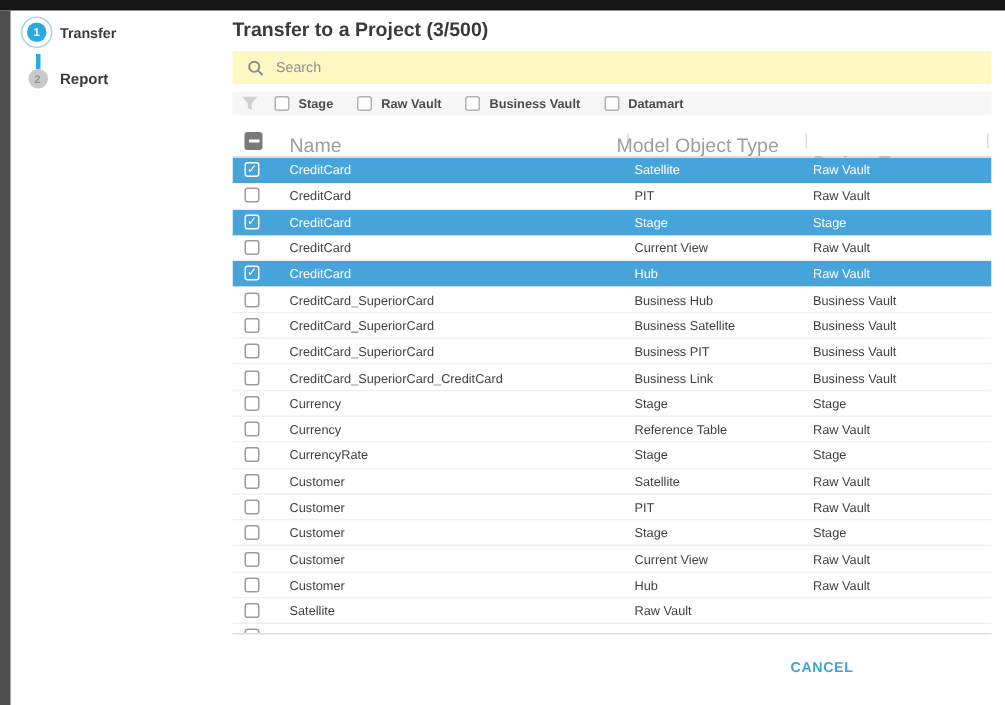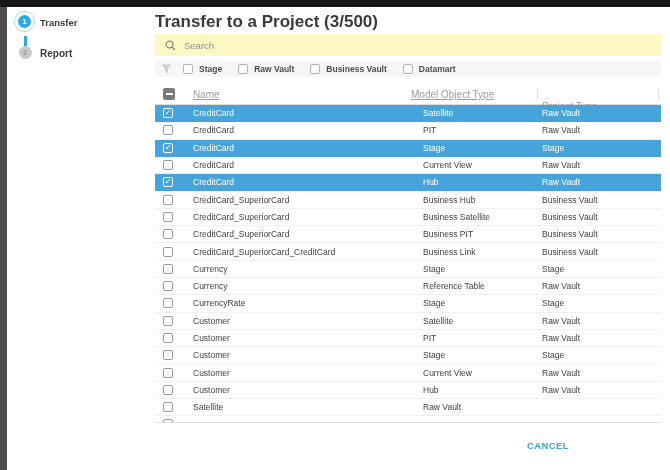--- a/index.html
+++ b/index.html
@@ -27,21 +27,21 @@
   .step-label-1 { position:absolute; left:40px; top:17px; font-size:9.5px; font-weight:bold; color:#3b3b3b; }
   .step-connector { position:absolute; left:23.5px; top:36px; width:3px; height:10px; background:#2baae1; }
   .step-circle-2 {
     position:absolute; left:18.5px; top:46px; width:13px; height:13px; border-radius:50%;
     background:#c9c9c9; color:#959595; font-size:7.5px; font-weight:bold;
     display:flex; align-items:center; justify-content:center;
   }
   .step-label-2 { position:absolute; left:40px; top:48px; font-size:10px; font-weight:bold; color:#3b3b3b; }
 
   
-  .dlg-title { position:absolute; left:155px; top:12px; font-size:17px; font-weight:bold; color:#3a3a3a; }
+  .dlg-title { position:absolute; left:155px; top:12px; font-size:13px; font-weight:bold; color:#3a3a3a; }
 
   .searchbar {
     position:absolute; left:155px; top:34px; width:506px; height:22px;
     background:#fef9c3; display:flex; align-items:center; padding-left:10px;
   }
   .searchbar svg { flex:0 0 auto; }
   .search-input {
     border:none; outline:none; background:transparent; margin-left:8px;
     font-family:inherit; font-size:9.5px; color:#555; width:400px;
   }
@@ -63,21 +63,21 @@
     position:absolute; left:155px; top:84px; width:506px; height:21px;
     border-bottom:1px solid #dedede;
   }
   .thead .selall {
     position:absolute; left:8px; top:4px; width:12px; height:12px;
     background:#7a7a7a; border-radius:2px;
   }
   .thead .selall::after {
     content:""; position:absolute; left:2.5px; top:5px; width:7px; height:2px; background:#fff;
   }
-  .th { position:absolute; top:5px; font-size:10px; color:#9e9e9e; white-space:nowrap;text-decoration:underline; }
+  .th { position:absolute; top:5px; font-size:13px; color:#9e9e9e; white-space:nowrap; }
   .th-name { left:38px; }
   .th-model { left:256px; }
   .th-project { left:387px;margin-top:12px; }
   .th-div { position:absolute; top:5px; width:1px; height:10px; background:#dcdcdc; }
   .div1 { left:263px; } .div2 { left:382px; } .div3 { left:503px; }
 
   .tbody {
     position:absolute; left:155px; top:105px; width:506px; height:318px;
     overflow:hidden; border-bottom:1px solid #dedede; background:#fff;
   }

